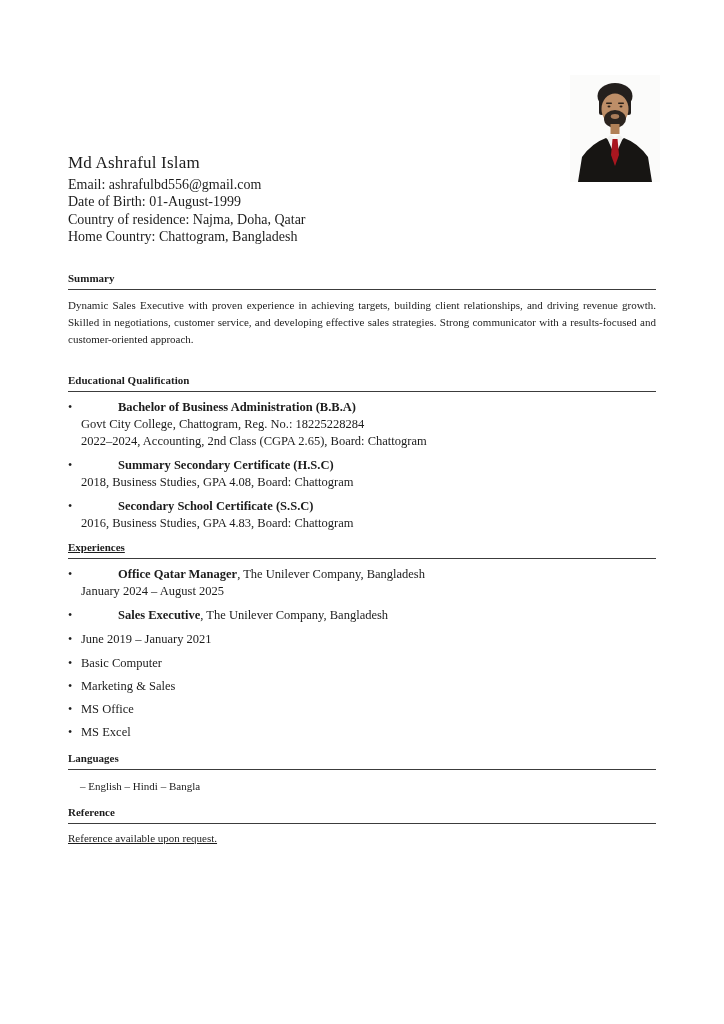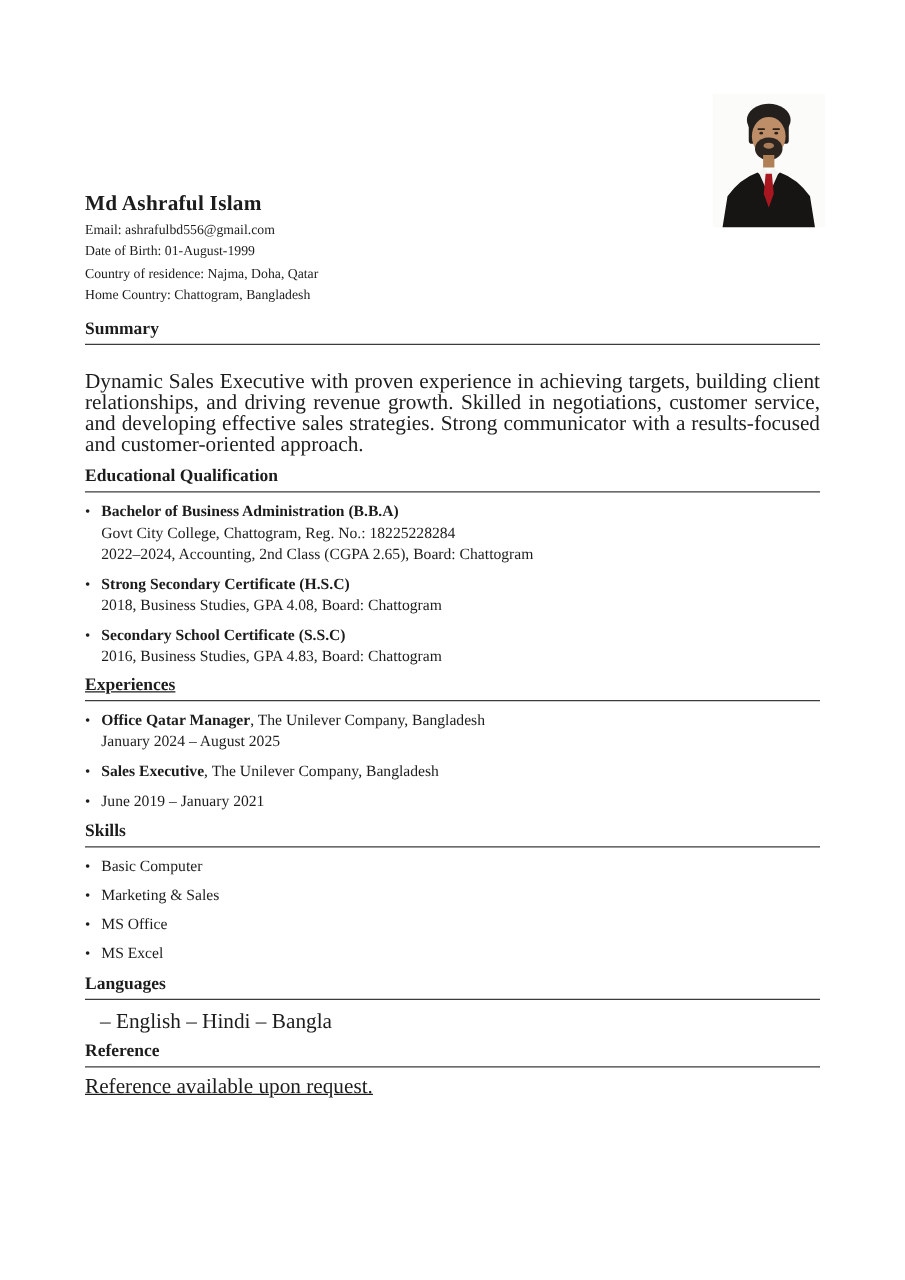--- a/index.html
+++ b/index.html
@@ -15,44 +15,44 @@
   .content{
     position:absolute;
     left:68px;
     width:588px;
     top:0;
   }
   .name{
     margin:0;
     padding-top:153px;
     font-size:17px;
-    font-weight:bold;
+    font-weight:normal;
     line-height:20px;
     letter-spacing:.2px;
   }
-  .contact{margin-top:3px;font-size:11px;line-height:17.4px;}
+  .contact{margin-top:3px;font-size:14px;line-height:17.4px;}
   .section-heading{
-    margin:10px 0 0 0;
-    font-size:14px;
+    margin:24px 0 0 0;
+    font-size:11px;
     font-weight:bold;
     line-height:16px;
     padding-bottom:3px;
     border-bottom:1px solid #3c3c3c;
   }
   .para{
-    margin:20px 0 0 0;
-    font-size:17px;
+    margin:7px 0 0 0;
+    font-size:11px;
     line-height:17px;
     text-align:justify;
   }
   .item-list{margin-top:7px;}
   .bullet-row{display:flex;margin-bottom:7px;font-size:12.5px;line-height:17px;}
   .bullet{width:13px;flex:0 0 13px;font-size:12px;}
   .item-body{flex:1;}
-  .bold{font-weight:bold;}
+  .bold{font-weight:bold;margin-left:37px;}
   .skill-row{margin-bottom:6px;}
   .indent{margin-left:12px;}
   .photo{
     position:absolute;
     left:570px;top:75px;
     width:90px;height:107px;
   }
   .photo svg{display:block;width:100%;height:100%;}
   .mt6{margin-top:6px;text-decoration:underline;}
   .mt8{margin-top:8px;}
@@ -105,21 +105,21 @@
         <div class="item-body">
           <div class="bold">Bachelor of Business Administration (B.B.A)</div>
           <div>Govt City College, Chattogram, Reg. No.: 18225228284</div>
           <div>2022–2024, Accounting, 2nd Class (CGPA 2.65), Board: Chattogram</div>
         </div>
       </div>
 
       <div class="bullet-row">
         <span class="bullet">•</span>
         <div class="item-body">
-          <div class="bold">Strong Secondary Certificate (H.S.C)</div>
+          <div class="bold">Summary Secondary Certificate (H.S.C)</div>
           <div>2018, Business Studies, GPA 4.08, Board: Chattogram</div>
         </div>
       </div>
 
       <div class="bullet-row">
         <span class="bullet">•</span>
         <div class="item-body">
           <div class="bold">Secondary School Certificate (S.S.C)</div>
           <div>2016, Business Studies, GPA 4.83, Board: Chattogram</div>
         </div>
@@ -147,21 +147,20 @@
 
       <div class="bullet-row">
         <span class="bullet">•</span>
         <div class="item-body">
           <div>June 2019 – January 2021</div>
         </div>
       </div>
 
     </div>
 
-    <h2 class="section-heading mt8">Skills</h2>
     <div class="item-list">
       <div class="bullet-row skill-row">
         <span class="bullet">•</span>
         <div class="item-body">Basic Computer</div>
       </div>
       <div class="bullet-row skill-row">
         <span class="bullet">•</span>
         <div class="item-body">Marketing &amp; Sales</div>
       </div>
       <div class="bullet-row skill-row">

